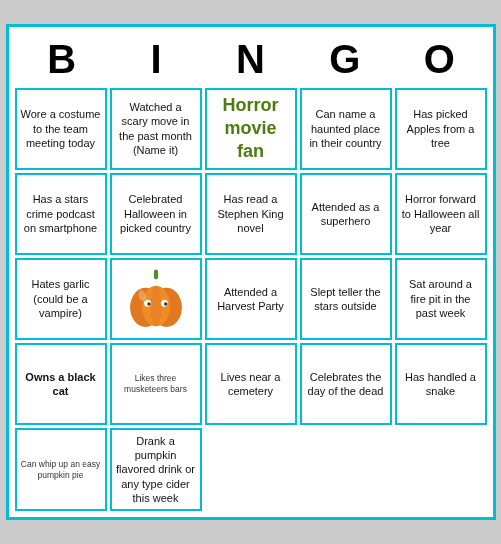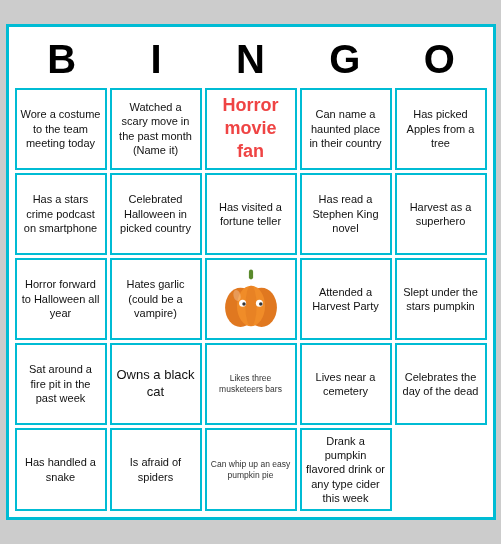--- a/index.html
+++ b/index.html
@@ -49,21 +49,21 @@
       position: relative;
     }
     .cell .cell-text {
       font-size: 11px;
       color: #111;
     }
     .cell.horror-fan {
       font-size: 18px;
       font-weight: bold;
       line-height: 1.3;
-      color: #ef4444;
+      color: #4d7c0f;
     }
     .pumpkin-cell {
       padding: 2px;
     }
     .pumpkin-svg {
       width: 70px;
       height: 70px;
     }
     .small-text {
       font-size: 8.5px;
@@ -99,27 +99,24 @@
       <span class="cell-text">Has picked Apples from a tree</span>
     </div>
 
     <div class="cell">
       <span class="cell-text">Has a stars crime podcast on smartphone</span>
     </div>
     <div class="cell">
       <span class="cell-text">Celebrated Halloween in picked country</span>
     </div>
     <div class="cell">
-      <span class="cell-text">Has visited a fortune teller</span>
-    </div>
-    <div class="cell">
       <span class="cell-text">Has read a Stephen King novel</span>
     </div>
     <div class="cell">
-      <span class="cell-text">Harvest as a superhero</span>
+      <span class="cell-text">Attended as a superhero</span>
     </div>
 
     <div class="cell">
       <span class="cell-text">Horror forward to Halloween all year</span>
     </div>
     <div class="cell">
       <span class="cell-text">Hates garlic (could be a vampire)</span>
     </div>
     <div class="cell pumpkin-cell">
 
@@ -141,45 +138,42 @@
         <circle cx="62" cy="56" r="5" fill="white"></circle>
         <circle cx="64" cy="57" r="2.5" fill="#333"></circle>
 
         <ellipse cx="30" cy="45" rx="5" ry="8" fill="rgba(255,255,255,0.25)" transform="rotate(-15 30 45)"></ellipse>
       </svg>
     </div>
     <div class="cell">
       <span class="cell-text">Attended a Harvest Party</span>
     </div>
     <div class="cell">
-      <span class="cell-text">Slept under the stars pumpkin</span>
+      <span class="cell-text">Slept teller the stars outside</span>
     </div>
 
     <div class="cell">
       <span class="cell-text">Sat around a fire pit in the past week</span>
     </div>
     <div class="cell">
-      <span class="cell-text" style="font-size:13px; font-weight:normal;">Owns a black cat</span>
+      <span class="cell-text" style="font-size:11px; font-weight:bold;">Owns a black cat</span>
     </div>
     <div class="cell">
       <span class="small-text">Likes three musketeers bars</span>
     </div>
     <div class="cell">
       <span class="cell-text">Lives near a cemetery</span>
     </div>
 
     <div class="cell">
       <span class="cell-text">Celebrates the day of the dead</span>
     </div>
     <div class="cell">
       <span class="cell-text">Has handled a snake</span>
     </div>
     <div class="cell">
-      <span class="cell-text">Is afraid of spiders</span>
-    </div>
-    <div class="cell">
       <span class="small-text">Can whip up an easy pumpkin pie</span>
     </div>
     <div class="cell">
       <span class="cell-text">Drank a pumpkin flavored drink or any type cider this week</span>
     </div>
   </div>
 </div>
 
 </body></html>

